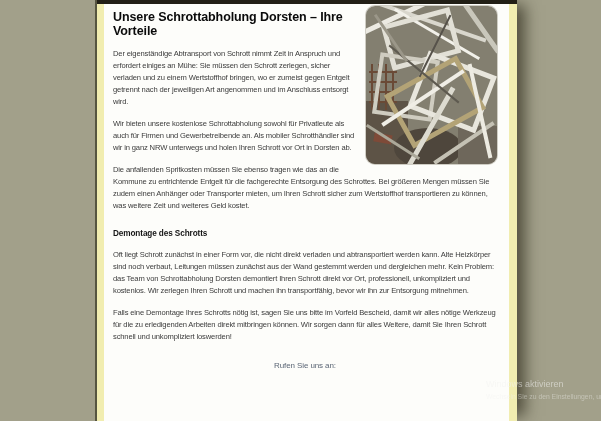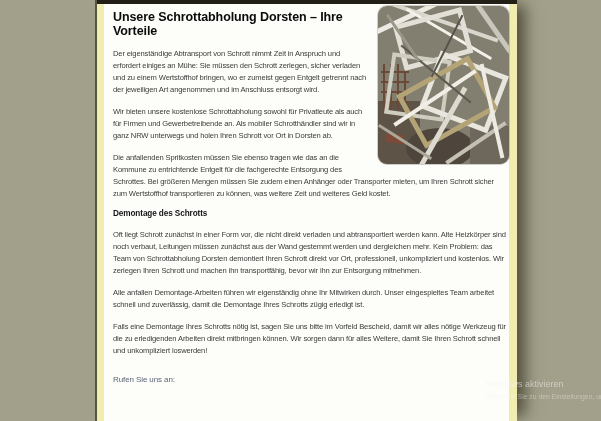--- a/index.html
+++ b/index.html
@@ -14,40 +14,40 @@
     position:absolute;left:97px;top:0;height:421px;width:405px;
     background:#fdfdfa;
     border-left:7px solid #f1edb0;
     border-right:8px solid #f1edb0;
     box-shadow:-2px 0 0 rgba(62,60,40,.75), 13px 0 14px -5px rgba(38,36,20,.65);
   }
   .topbar{
     position:absolute;top:0;left:-7px;right:-8px;height:4px;
     background:#221f16;
   }
-  .content{position:relative;padding:8px 0 0 9px;}
+  .content{position:relative;padding:8px 12px 0 9px;}
   .photo{
     float:right;width:131px;height:158px;margin:-2px 0 8px 9px;
     border-radius:9px;overflow:hidden;display:block;
     box-shadow:0 0 0 1px rgba(120,115,95,.35);
   }
   .photo svg{display:block;width:100%;height:100%;}
   h1{
     font-size:12.5px;line-height:14px;margin:2px 0 0;color:#0a0a0a;
     letter-spacing:-.1px;font-weight:bold;
   }
   p{
     font-size:7.6px;line-height:12px;margin:10px 0 0;color:#3b3b3b;
     letter-spacing:-.15px;
   }
   h2{
-    font-size:8.2px;line-height:11px;margin:8px 0 0;color:#161616;
+    font-size:8.2px;line-height:11px;margin:16px 0 0;color:#161616;
     letter-spacing:-.1px;font-weight:bold;
   }
-  .cta{clear:none;margin:18px 0 0;}
+  .cta{clear:none;text-align:center;margin:18px 0 0;}
   .cta .label{font-size:8px;color:#5b6675;letter-spacing:-.1px;}
   .watermark{
     position:absolute;left:486px;top:379px;width:220px;z-index:20;
     color:rgba(242,242,240,.55);pointer-events:none;white-space:nowrap;
   }
   .watermark .l1{font-size:9px;}
   .watermark .l2{font-size:6.8px;margin-top:4px;color:rgba(242,242,240,.42);}
 </style>
 </head>
 <body>
@@ -90,21 +90,20 @@
 
       <h1>Unsere Schrottabholung Dorsten – Ihre Vorteile</h1>
 
       <p>Der eigenständige Abtransport von Schrott nimmt Zeit in Anspruch und erfordert einiges an Mühe: Sie müssen den Schrott zerlegen, sicher verladen und zu einem Wertstoffhof bringen, wo er zumeist gegen Entgelt getrennt nach der jeweiligen Art angenommen und im Anschluss entsorgt wird.</p>
       <p>Wir bieten unsere kostenlose Schrottabholung sowohl für Privatleute als auch für Firmen und Gewerbetreibende an. Als mobiler Schrotthändler sind wir in ganz NRW unterwegs und holen Ihren Schrott vor Ort in Dorsten ab.</p>
       <p>Die anfallenden Spritkosten müssen Sie ebenso tragen wie das an die Kommune zu entrichtende Entgelt für die fachgerechte Entsorgung des Schrottes. Bei größeren Mengen müssen Sie zudem einen Anhänger oder Transporter mieten, um Ihren Schrott sicher zum Wertstoffhof transportieren zu können, was weitere Zeit und weiteres Geld kostet.</p>
 
       <h2>Demontage des Schrotts</h2>
 
       <p>Oft liegt Schrott zunächst in einer Form vor, die nicht direkt verladen und abtransportiert werden kann. Alte Heizkörper sind noch verbaut, Leitungen müssen zunächst aus der Wand gestemmt werden und dergleichen mehr. Kein Problem: das Team von Schrottabholung Dorsten demontiert Ihren Schrott direkt vor Ort, professionell, unkompliziert und kostenlos. Wir zerlegen Ihren Schrott und machen ihn transportfähig, bevor wir ihn zur Entsorgung mitnehmen.</p>
-      <p>Alle anfallen Demontage-Arbeiten führen wir eigenständig ohne Ihr Mitwirken durch. Unser eingespieltes Team arbeitet schnell und zuverlässig, damit die Demontage Ihres Schrotts zügig erledigt ist.</p>
       <p>Falls eine Demontage Ihres Schrotts nötig ist, sagen Sie uns bitte im Vorfeld Bescheid, damit wir alles nötige Werkzeug für die zu erledigenden Arbeiten direkt mitbringen können. Wir sorgen dann für alles Weitere, damit Sie Ihren Schrott schnell und unkompliziert loswerden!</p>
 
       <div class="cta">
         <div class="label">Rufen Sie uns an:</div>
 
       </div>
 
     </div>
   </div>
 

